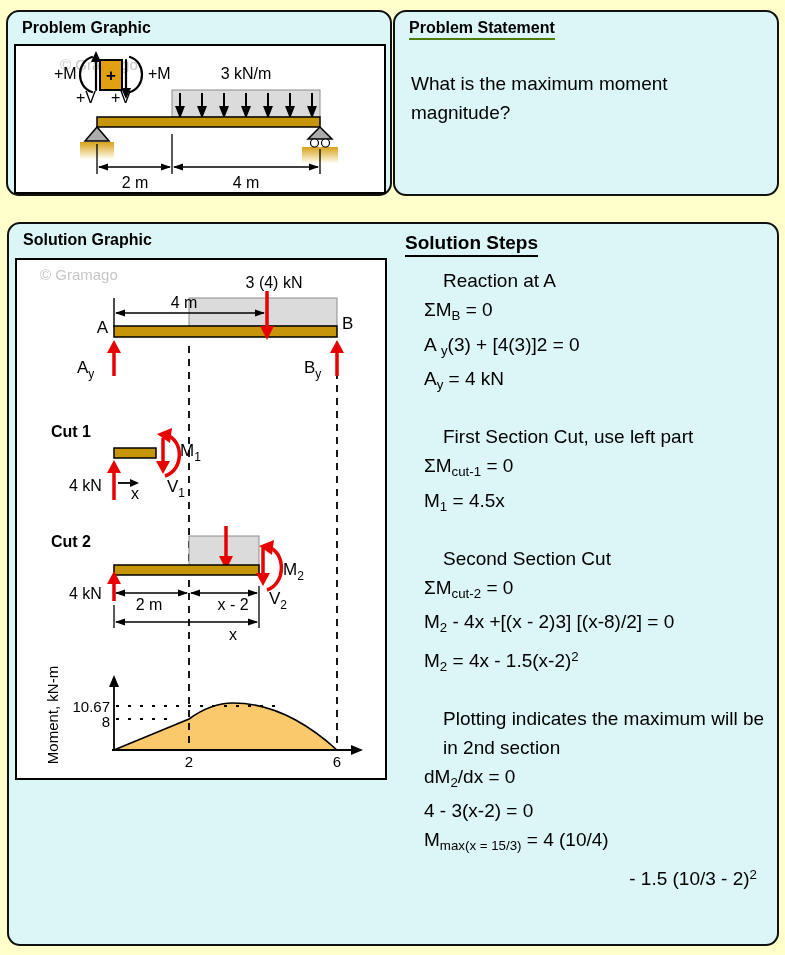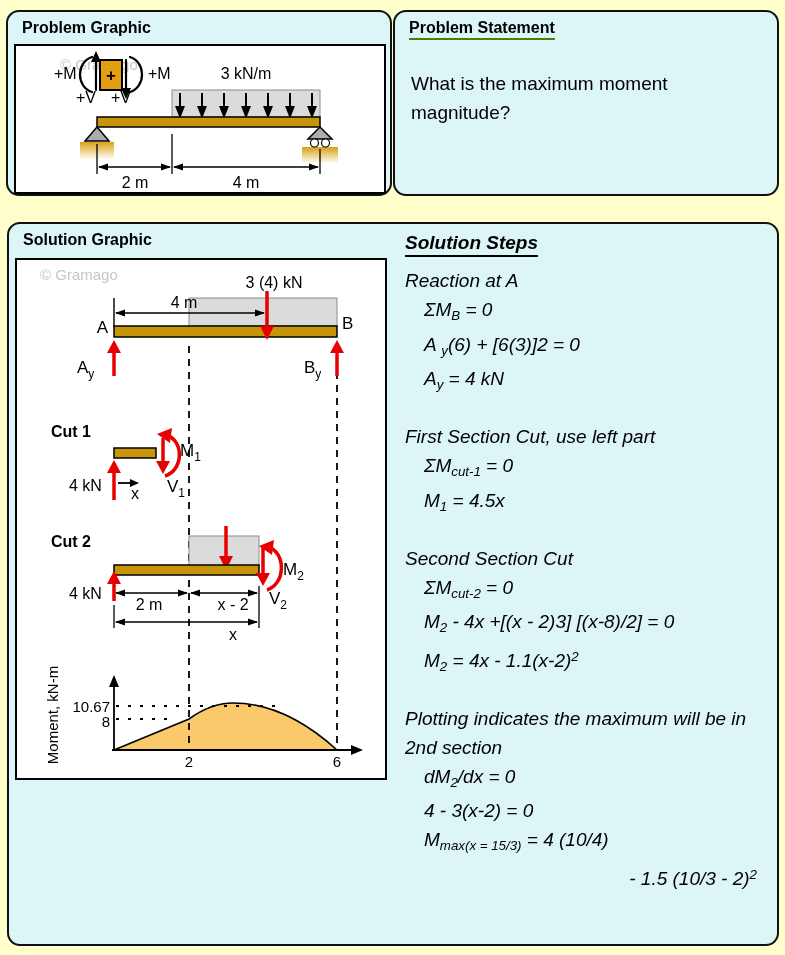--- a/index.html
+++ b/index.html
@@ -5,24 +5,24 @@
   html,body{margin:0;padding:0;background:#FFFFCC;}
   .page{position:relative;width:785px;height:955px;background:#FFFFCC;
         font-family:"Liberation Sans",sans-serif;overflow:hidden;}
   .panel{position:absolute;background:#DCF5F6;border:2px solid #111;
          border-radius:13px;box-sizing:border-box;}
   .panel-title{position:absolute;left:14px;top:7px;font-size:16px;font-weight:bold;color:#000;}
   .panel-title.u{border-bottom:2px solid #4d7c0f;padding-bottom:1px;}
   .whitebox{position:absolute;background:#fff;border:2px solid #000;box-sizing:border-box;}
   .statement-text{position:absolute;left:16px;top:40px;width:310px;
                   font-size:19px;line-height:1.5;color:#000;margin-top:18px;}
-  .steps{position:absolute;left:396px;top:8px;width:364px;color:#000;font-size:19px;font-style:italic;}
+  .steps{position:absolute;left:396px;top:8px;width:364px;color:#000;font-size:19px;}
   .steps-title{font-size:19px;font-weight:bold;display:inline-block;
                border-bottom:2px solid #000;padding-bottom:1px;margin-bottom:9px;}
-  .step-header{line-height:29px;}
+  .step-header{line-height:29px;margin-left:38px;}
   .step-eq{line-height:29px;padding-left:19px;}
   .step-eqright{line-height:29px;text-align:right;padding-right:12px;}
   .step-gap{height:23px;}
   .step-answer{line-height:29px;color:#FF0000;margin-top:7px;font-size:20px;}
   .sb{font-size:0.70em;vertical-align:-0.28em;}
   .sp{font-size:0.70em;vertical-align:0.45em;}
   svg text{font-family:"Liberation Sans",sans-serif;}
 </style>
 </head>
 <body>
@@ -235,31 +235,31 @@
           <text x="216" y="380" font-size="16" fill="#000" text-anchor="middle">x</text>
         </g>
       </svg>
     </div>
 
     <div class="steps">
       <div class="steps-title">Solution Steps</div>
       <div>
           <div class="step-header"><span>Reaction at A</span></div>
           <div class="step-eq"><span>ΣM</span><span class="sb">B</span><span> = 0</span></div>
-          <div class="step-eq"><span>A </span><span class="sb">y</span><span>(6) + [6(3)]2 = 0</span></div>
+          <div class="step-eq"><span>A </span><span class="sb">y</span><span>(3) + [4(3)]2 = 0</span></div>
           <div class="step-eq"><span>A</span><span class="sb">y</span><span> = 4 kN</span></div>
           <div class="step-gap"></div>
           <div class="step-header"><span>First Section Cut, use left part</span></div>
           <div class="step-eq"><span>ΣM</span><span class="sb">cut-1</span><span> = 0</span></div>
           <div class="step-eq"><span>M</span><span class="sb">1</span><span> = 4.5x</span></div>
           <div class="step-gap"></div>
           <div class="step-header"><span>Second Section Cut</span></div>
           <div class="step-eq"><span>ΣM</span><span class="sb">cut-2</span><span> = 0</span></div>
           <div class="step-eq"><span>M</span><span class="sb">2</span><span> - 4x +[(x - 2)3] [(x-8)/2] = 0</span></div>
-          <div class="step-eq"><span>M</span><span class="sb">2</span><span> = 4x - 1.1(x-2)</span><span class="sp">2</span></div>
+          <div class="step-eq"><span>M</span><span class="sb">2</span><span> = 4x - 1.5(x-2)</span><span class="sp">2</span></div>
           <div class="step-gap"></div>
           <div class="step-header"><span>Plotting indicates the maximum will be in 2nd section</span></div>
           <div class="step-eq"><span>dM</span><span class="sb">2</span><span>/dx = 0</span></div>
           <div class="step-eq"><span>4 - 3(x-2) = 0</span></div>
           <div class="step-eq"><span>M</span><span class="sb">max(x = 15/3)</span><span> = 4 (10/4)</span></div>
           <div class="step-eqright"><span>- 1.5 (10/3 - 2)</span><span class="sp">2</span></div>
           <div class="step-gap"></div>
           <div class="step-answer"></div>
         </div>
     </div>

